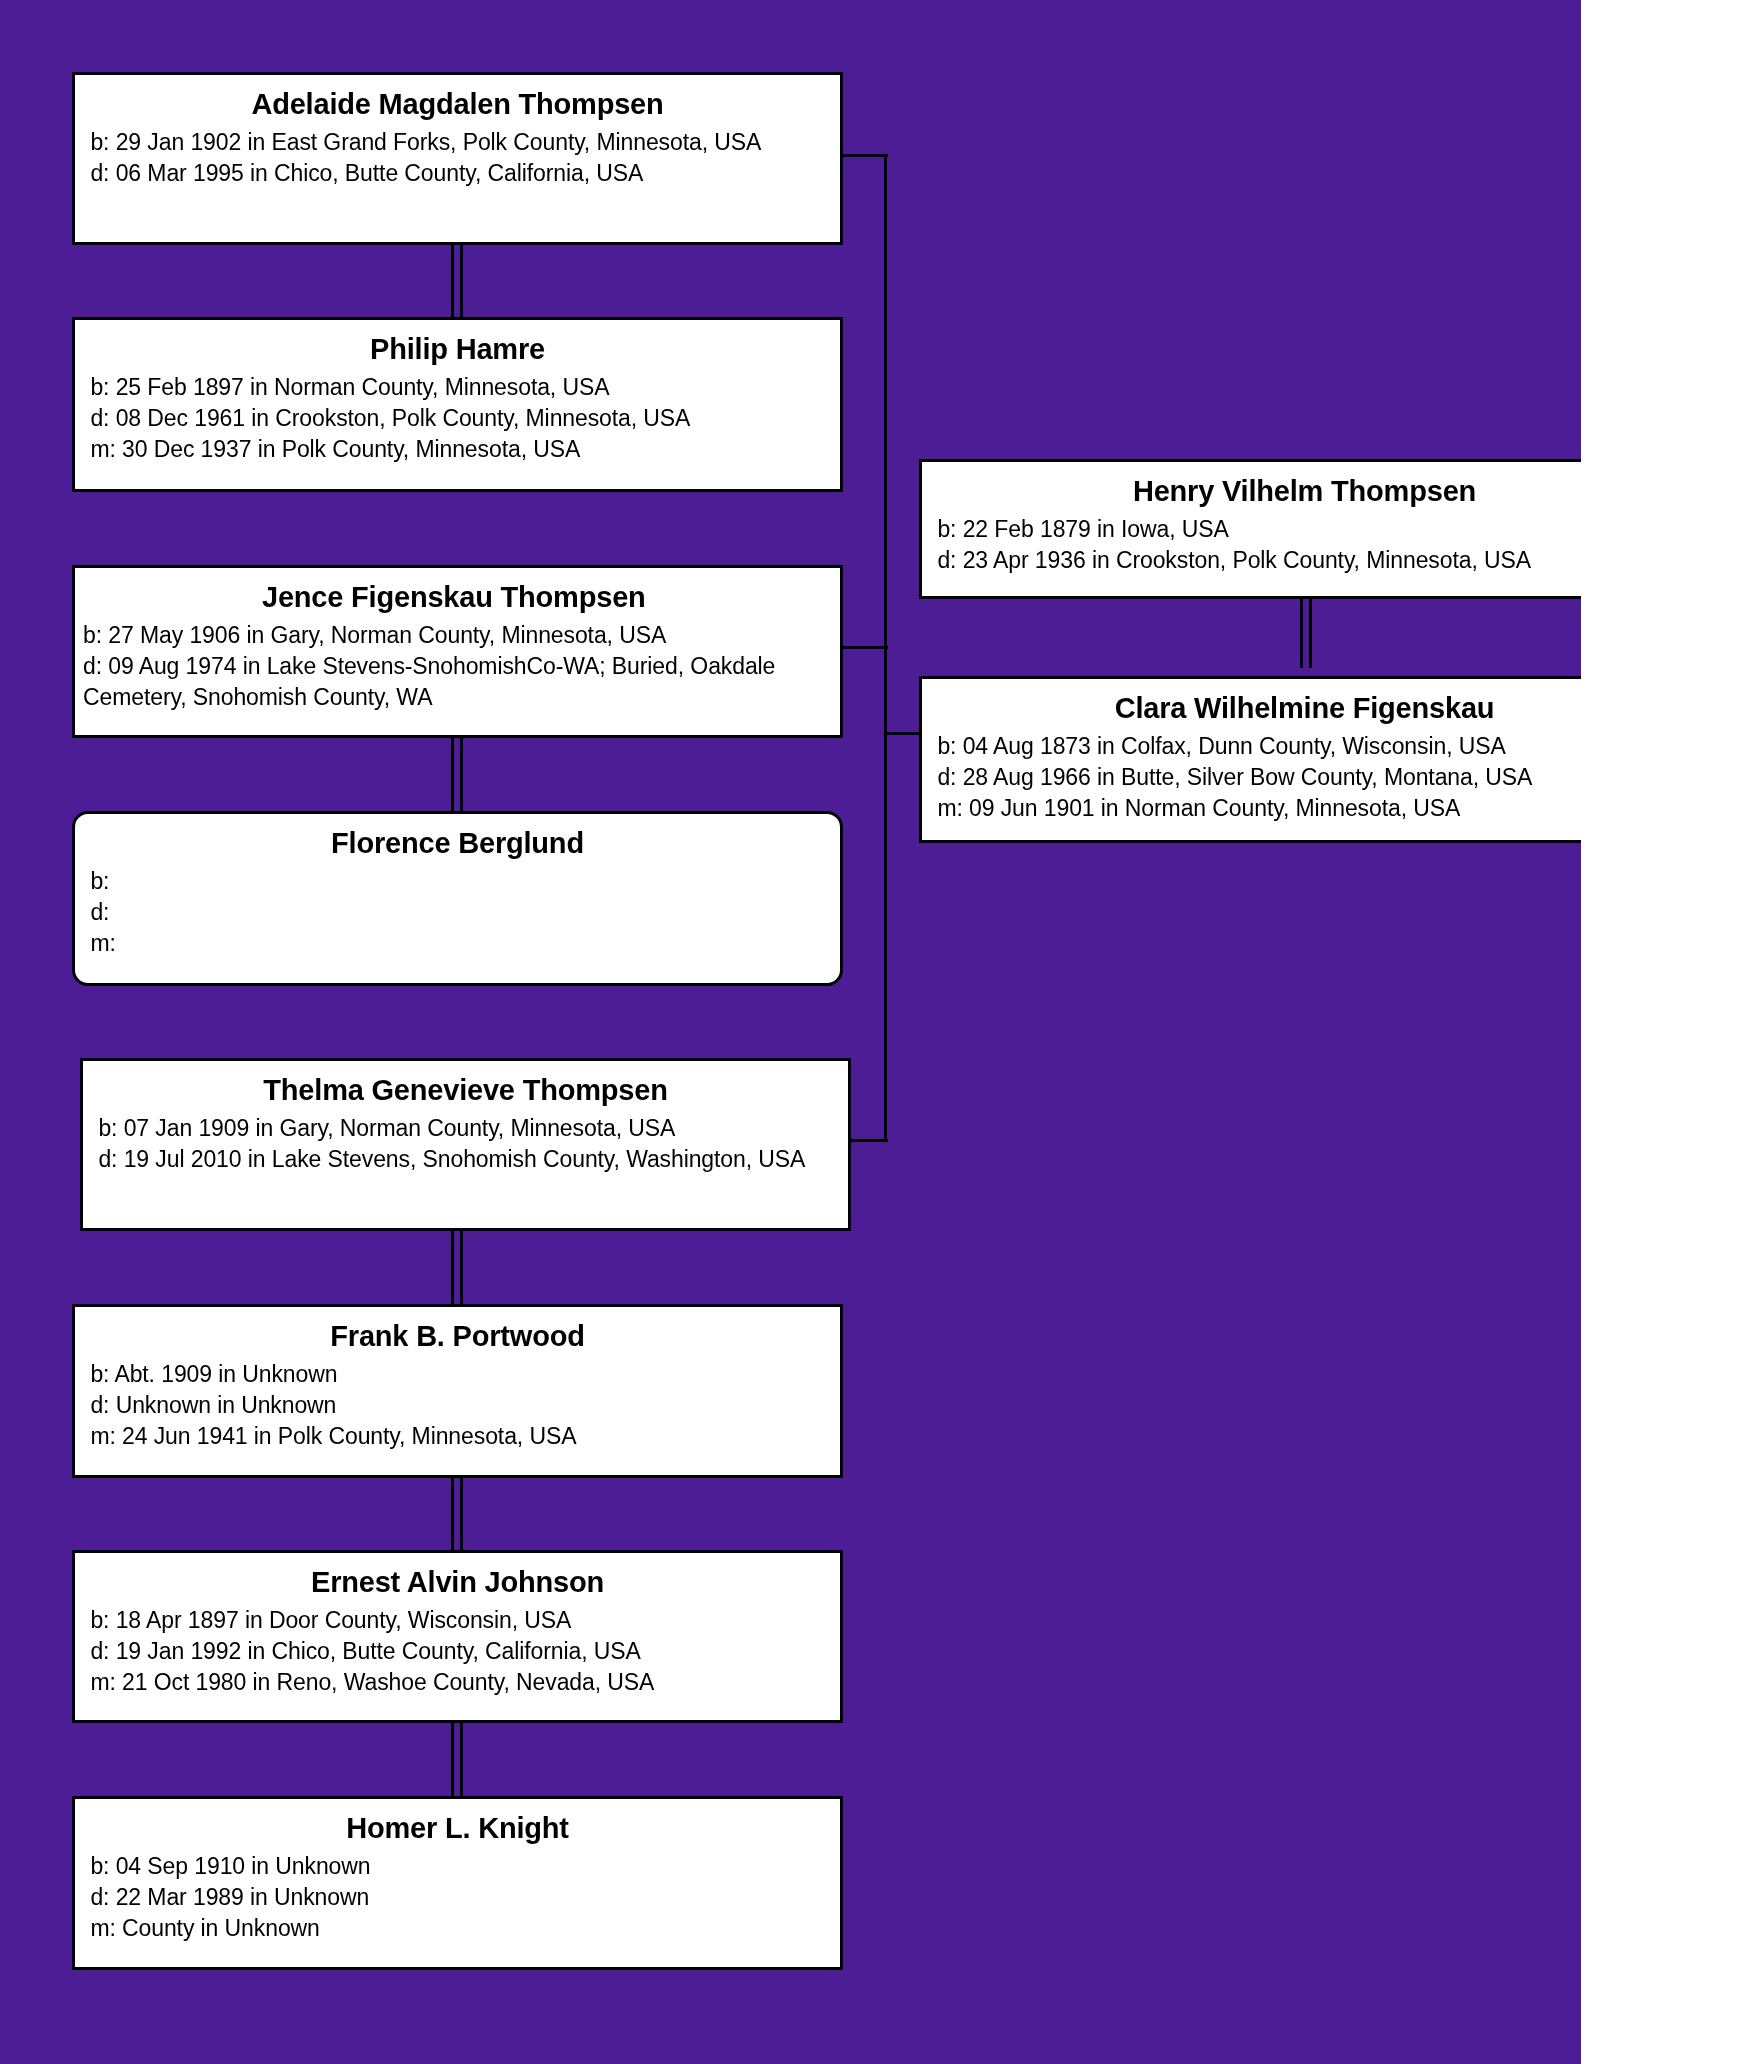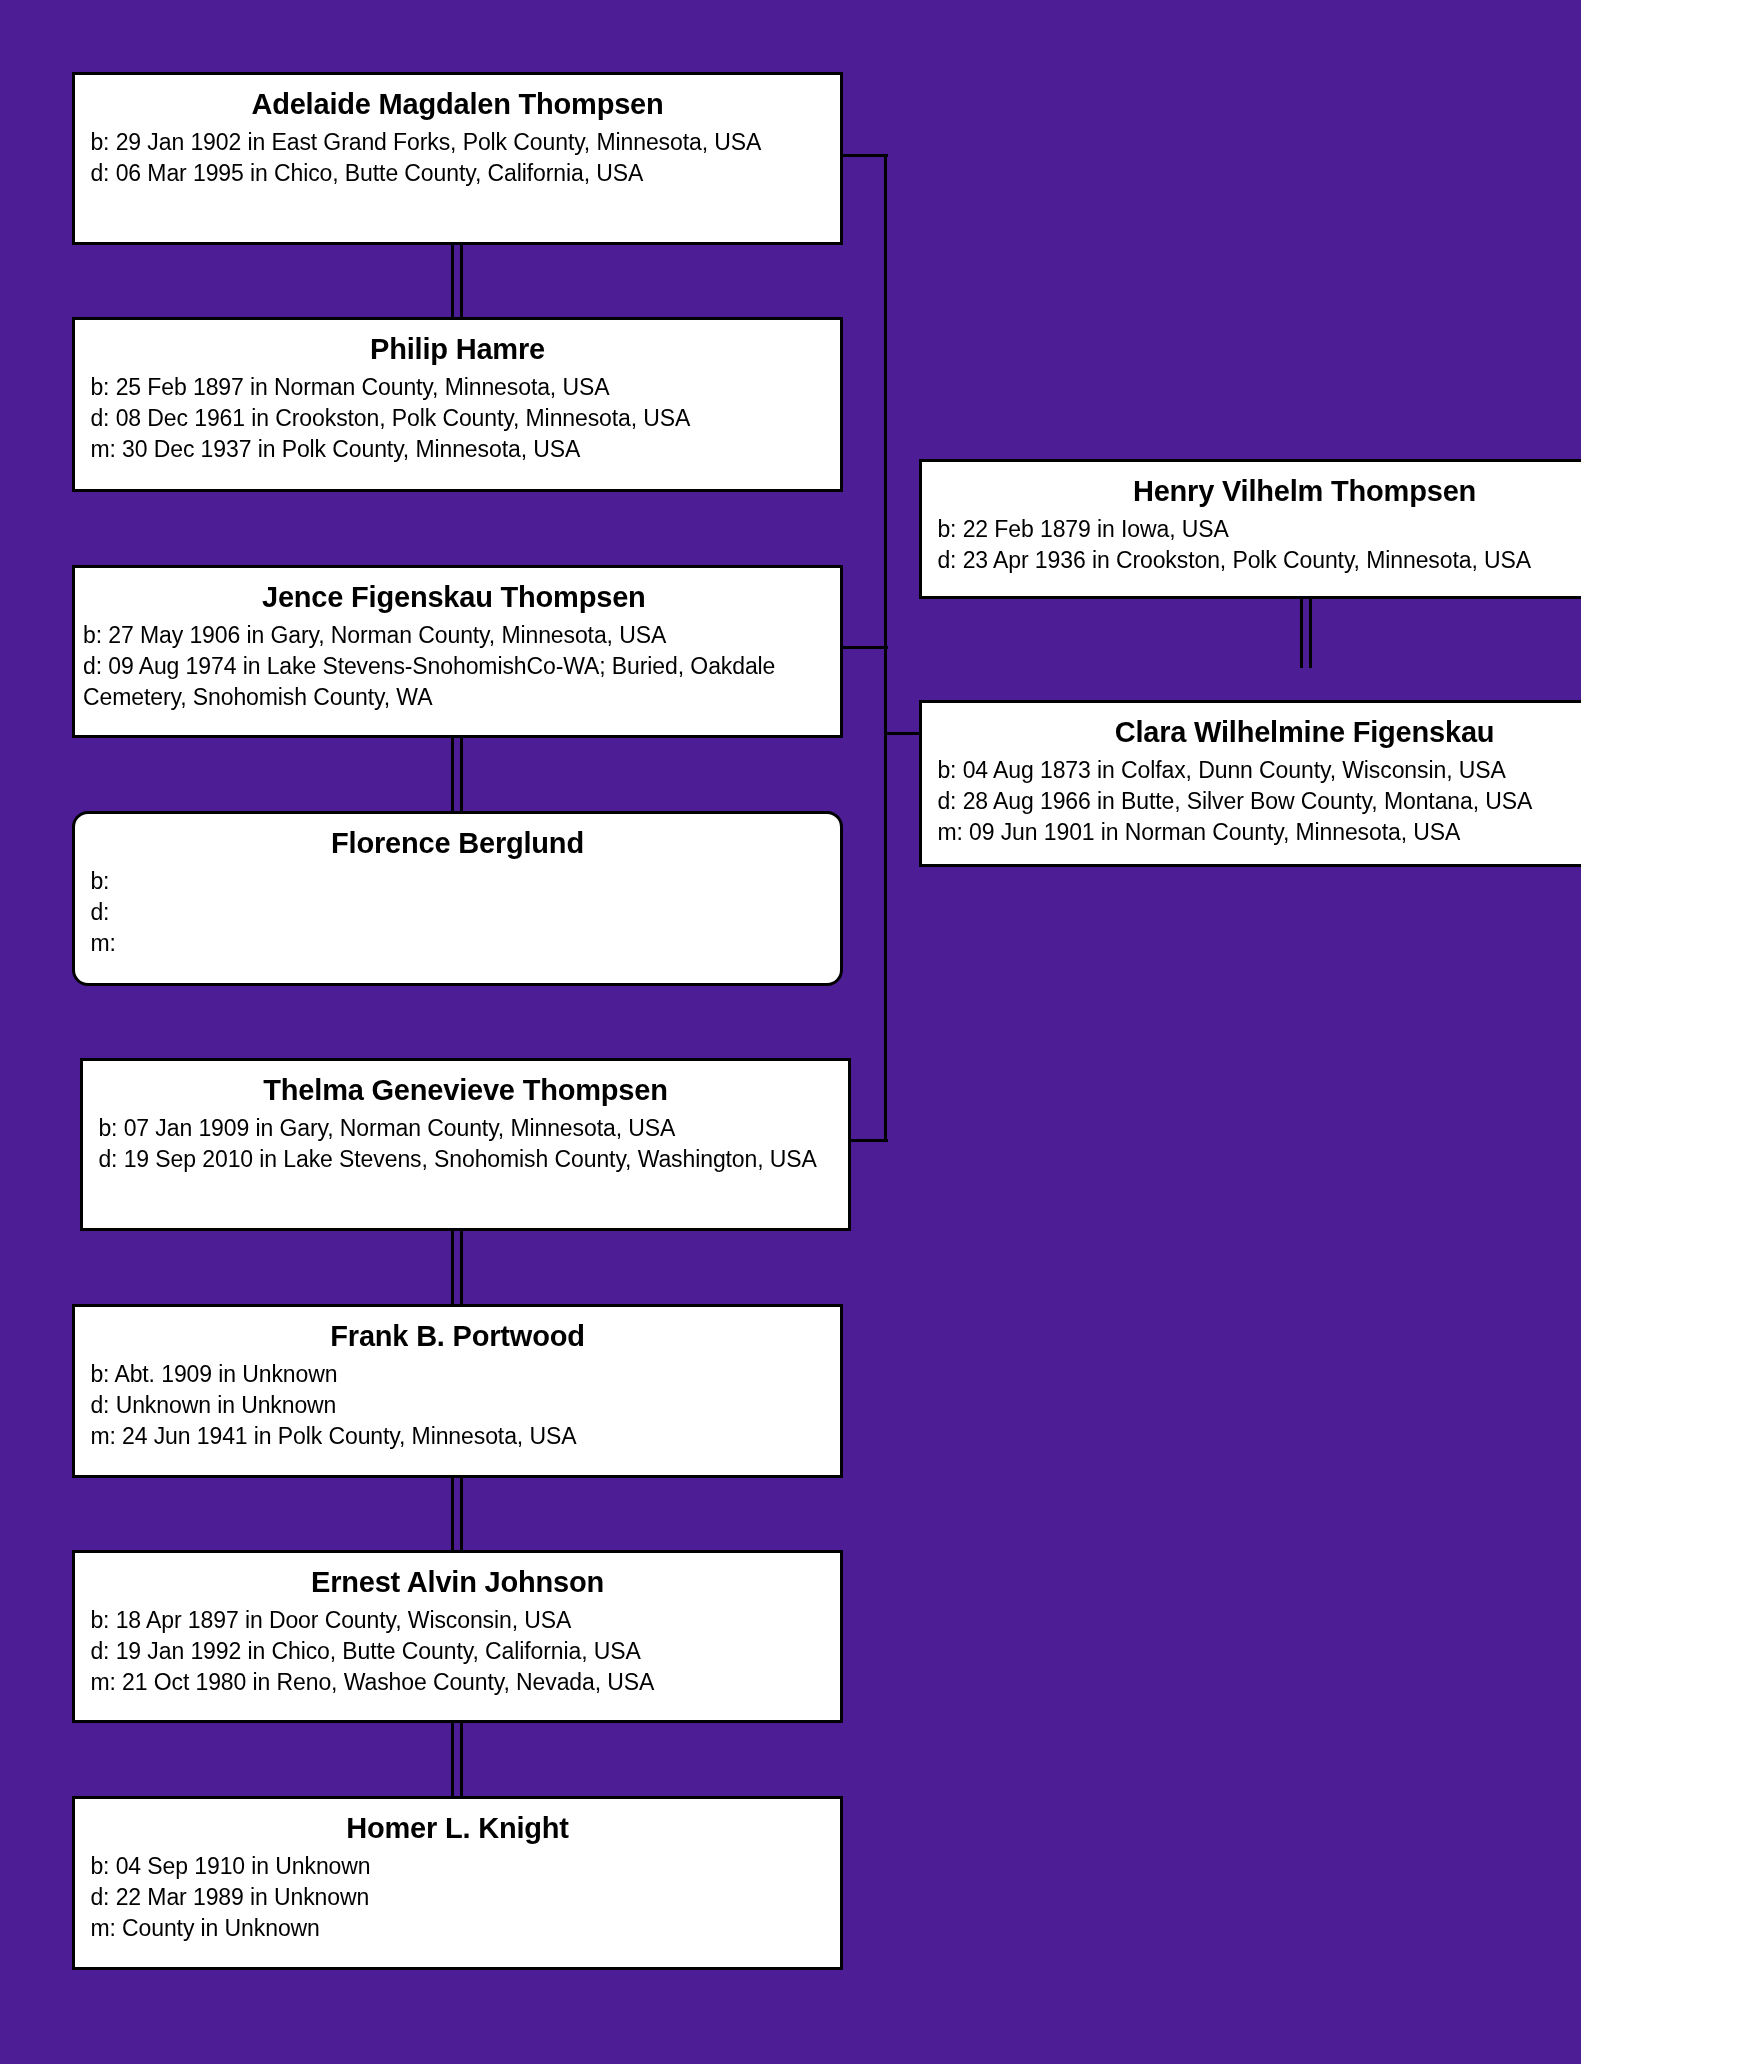--- a/index.html
+++ b/index.html
@@ -112,21 +112,21 @@
   <div class="person-box" style="left:72px; top:811px; width:771px; height:175px;border-radius:16px;">
     <div class="person-name">Florence Berglund</div>
     <div class="fact-line empty-fact">b:</div>
     <div class="fact-line empty-fact">d:</div>
     <div class="fact-line empty-fact">m:</div>
   </div>
 
   <div class="person-box" style="left:80px; top:1058px; width:771px; height:173px;">
     <div class="person-name">Thelma Genevieve Thompsen</div>
     <div class="fact-line">b: 07 Jan 1909 in Gary, Norman County, Minnesota, USA</div>
-    <div class="fact-line">d: 19 Sep 2010 in Lake Stevens, Snohomish County, Washington, USA</div>
+    <div class="fact-line">d: 19 Jul 2010 in Lake Stevens, Snohomish County, Washington, USA</div>
   </div>
 
   <div class="person-box" style="left:72px; top:1304px; width:771px; height:174px;">
     <div class="person-name">Frank B. Portwood</div>
     <div class="fact-line">b: Abt. 1909 in Unknown</div>
     <div class="fact-line">d: Unknown in Unknown</div>
     <div class="fact-line">m: 24 Jun 1941 in Polk County, Minnesota, USA</div>
   </div>
 
   <div class="person-box" style="left:72px; top:1550px; width:771px; height:173px;">
@@ -142,21 +142,21 @@
     <div class="fact-line">d: 22 Mar 1989 in Unknown</div>
     <div class="fact-line">m: County in Unknown</div>
   </div>
 
   <div class="person-box" style="left:919px; top:459px; width:771px; height:140px;">
     <div class="person-name">Henry Vilhelm Thompsen</div>
     <div class="fact-line">b: 22 Feb 1879 in Iowa, USA</div>
     <div class="fact-line">d: 23 Apr 1936 in Crookston, Polk County, Minnesota, USA</div>
   </div>
 
-  <div class="person-box" style="left:919px; top:700px; width:771px; height:167px;">
+  <div class="person-box" style="left:919px; top:676px; width:771px; height:167px;">
     <div class="person-name">Clara Wilhelmine Figenskau</div>
     <div class="fact-line">b: 04 Aug 1873 in Colfax, Dunn County, Wisconsin, USA</div>
     <div class="fact-line">d: 28 Aug 1966 in Butte, Silver Bow County, Montana, USA</div>
     <div class="fact-line">m: 09 Jun 1901 in Norman County, Minnesota, USA</div>
   </div>
 
 </div>
 
 
 </body></html>

